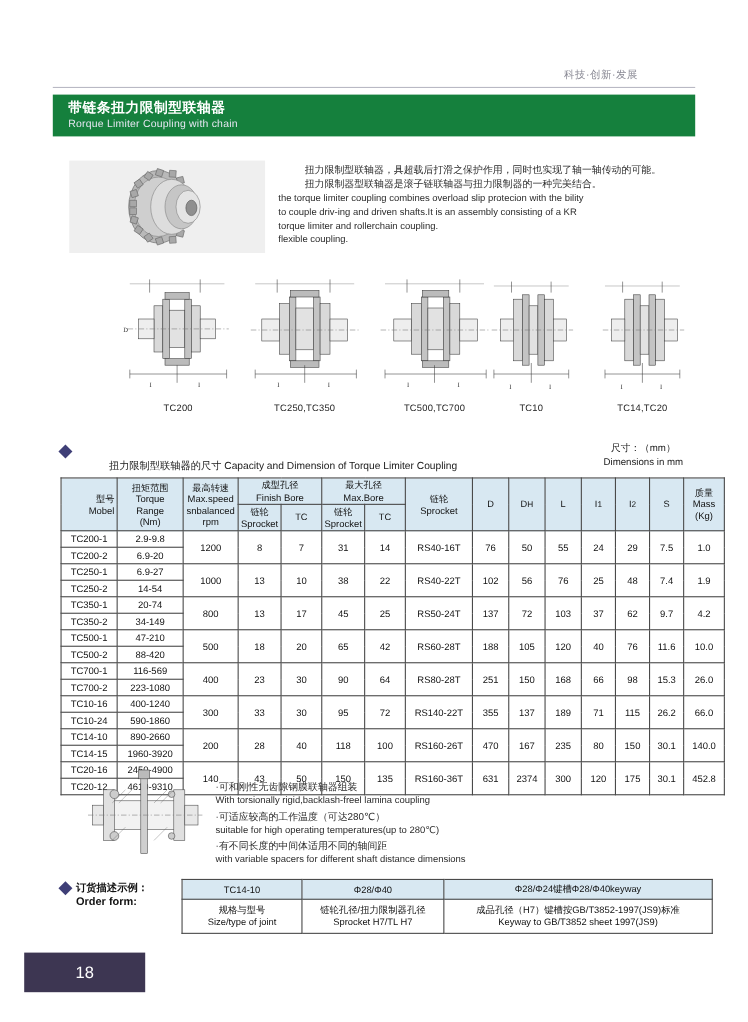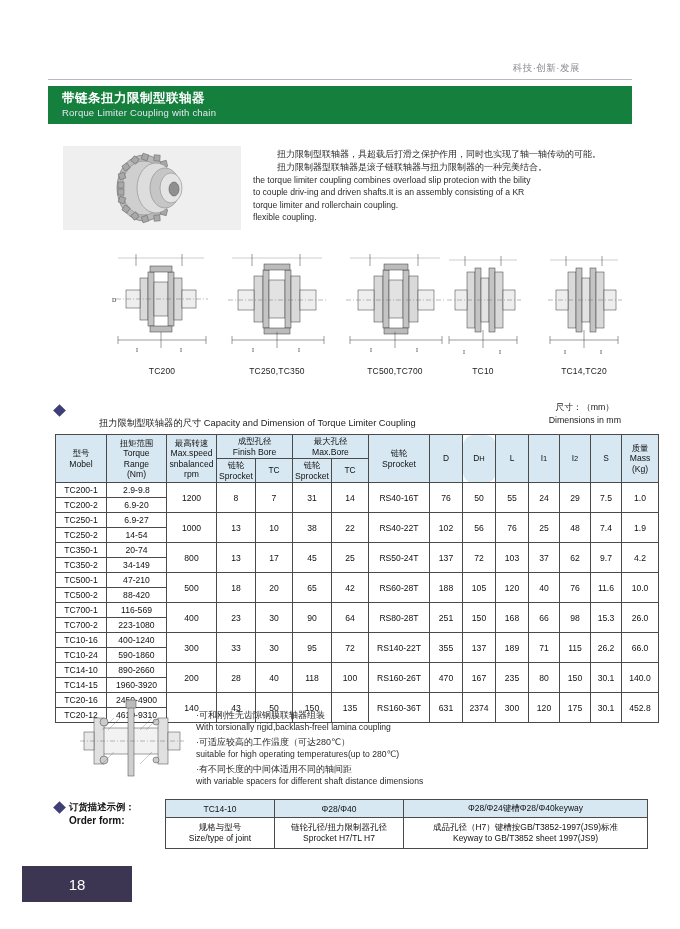--- a/index.html
+++ b/index.html
@@ -342,21 +342,21 @@
     </div>
     <div class="dim-note">
       <div>尺寸：（mm）</div>
       <div>Dimensions in mm</div>
     </div>
   </div>
 
   <table class="spec">
     <thead>
       <tr>
-        <td rowspan="2" style="width:46px;">
+        <td rowspan="2" style="width:46px;text-align:right;">
           <div class="cn">型号</div>
           <div class="en">Mobel</div>
         </td>
         <td rowspan="2" style="width:55px;">
           <div class="cn">扭矩范围</div>
           <div class="en">Torque</div>
           <div class="en">Range</div>
           <div class="en">(Nm)</div>
         </td>
         <td rowspan="2" style="width:45px;">
@@ -371,21 +371,21 @@
         </td>
         <td colspan="2">
           <div class="cn">最大孔径</div>
           <div class="en">Max.Bore</div>
         </td>
         <td rowspan="2" style="width:56px;">
           <div class="cn">链轮</div>
           <div class="en">Sprocket</div>
         </td>
         <td rowspan="2" style="width:28px;">D</td>
-        <td rowspan="2" style="width:28px;border-radius:11px;"><span>D</span><span class="sub">H</span></td>
+        <td rowspan="2" style="width:28px;"><span>D</span><span class="sub">H</span></td>
         <td rowspan="2" style="width:28px;">L</td>
         <td rowspan="2" style="width:26px;"><span>I</span><span class="sub">1</span></td>
         <td rowspan="2" style="width:26px;"><span>I</span><span class="sub">2</span></td>
         <td rowspan="2" style="width:26px;">S</td>
         <td rowspan="2" style="width:32px;">
           <div class="cn">质量</div>
           <div class="en">Mass</div>
           <div class="en">(Kg)</div>
         </td>
       </tr>

